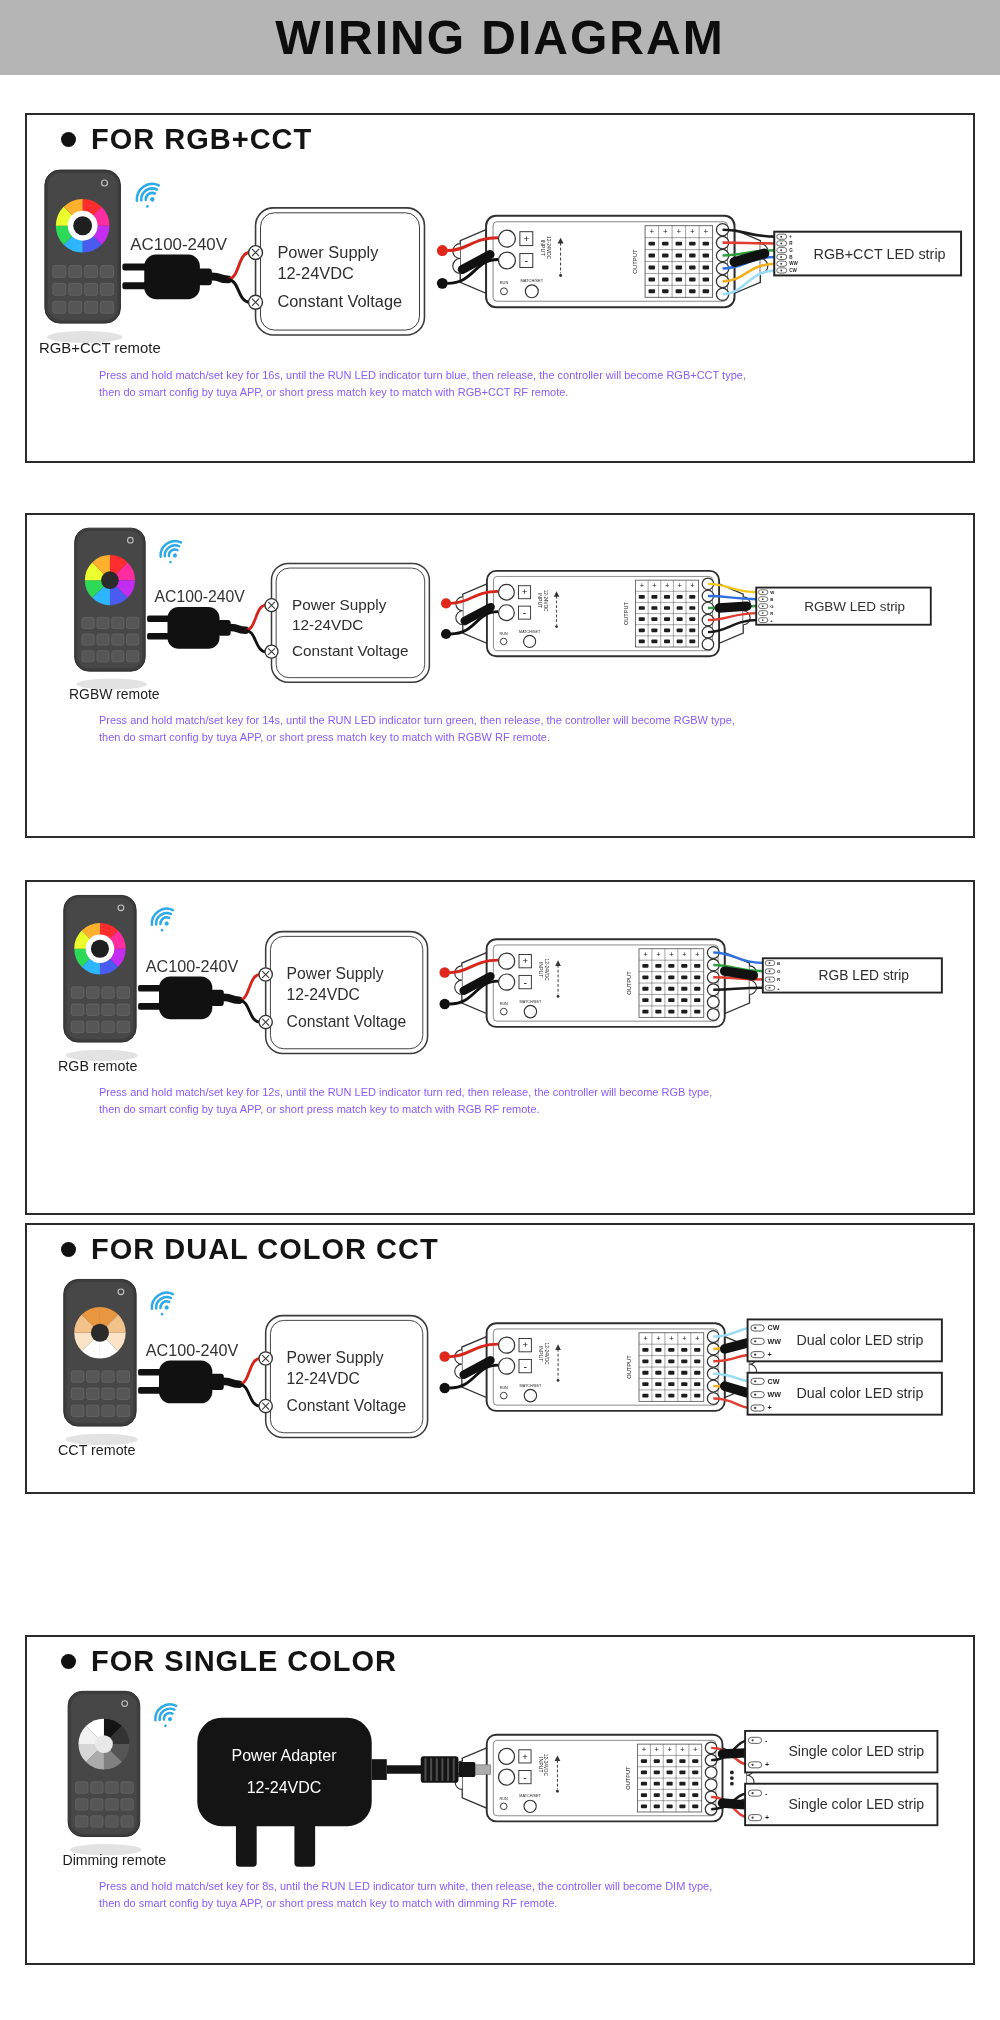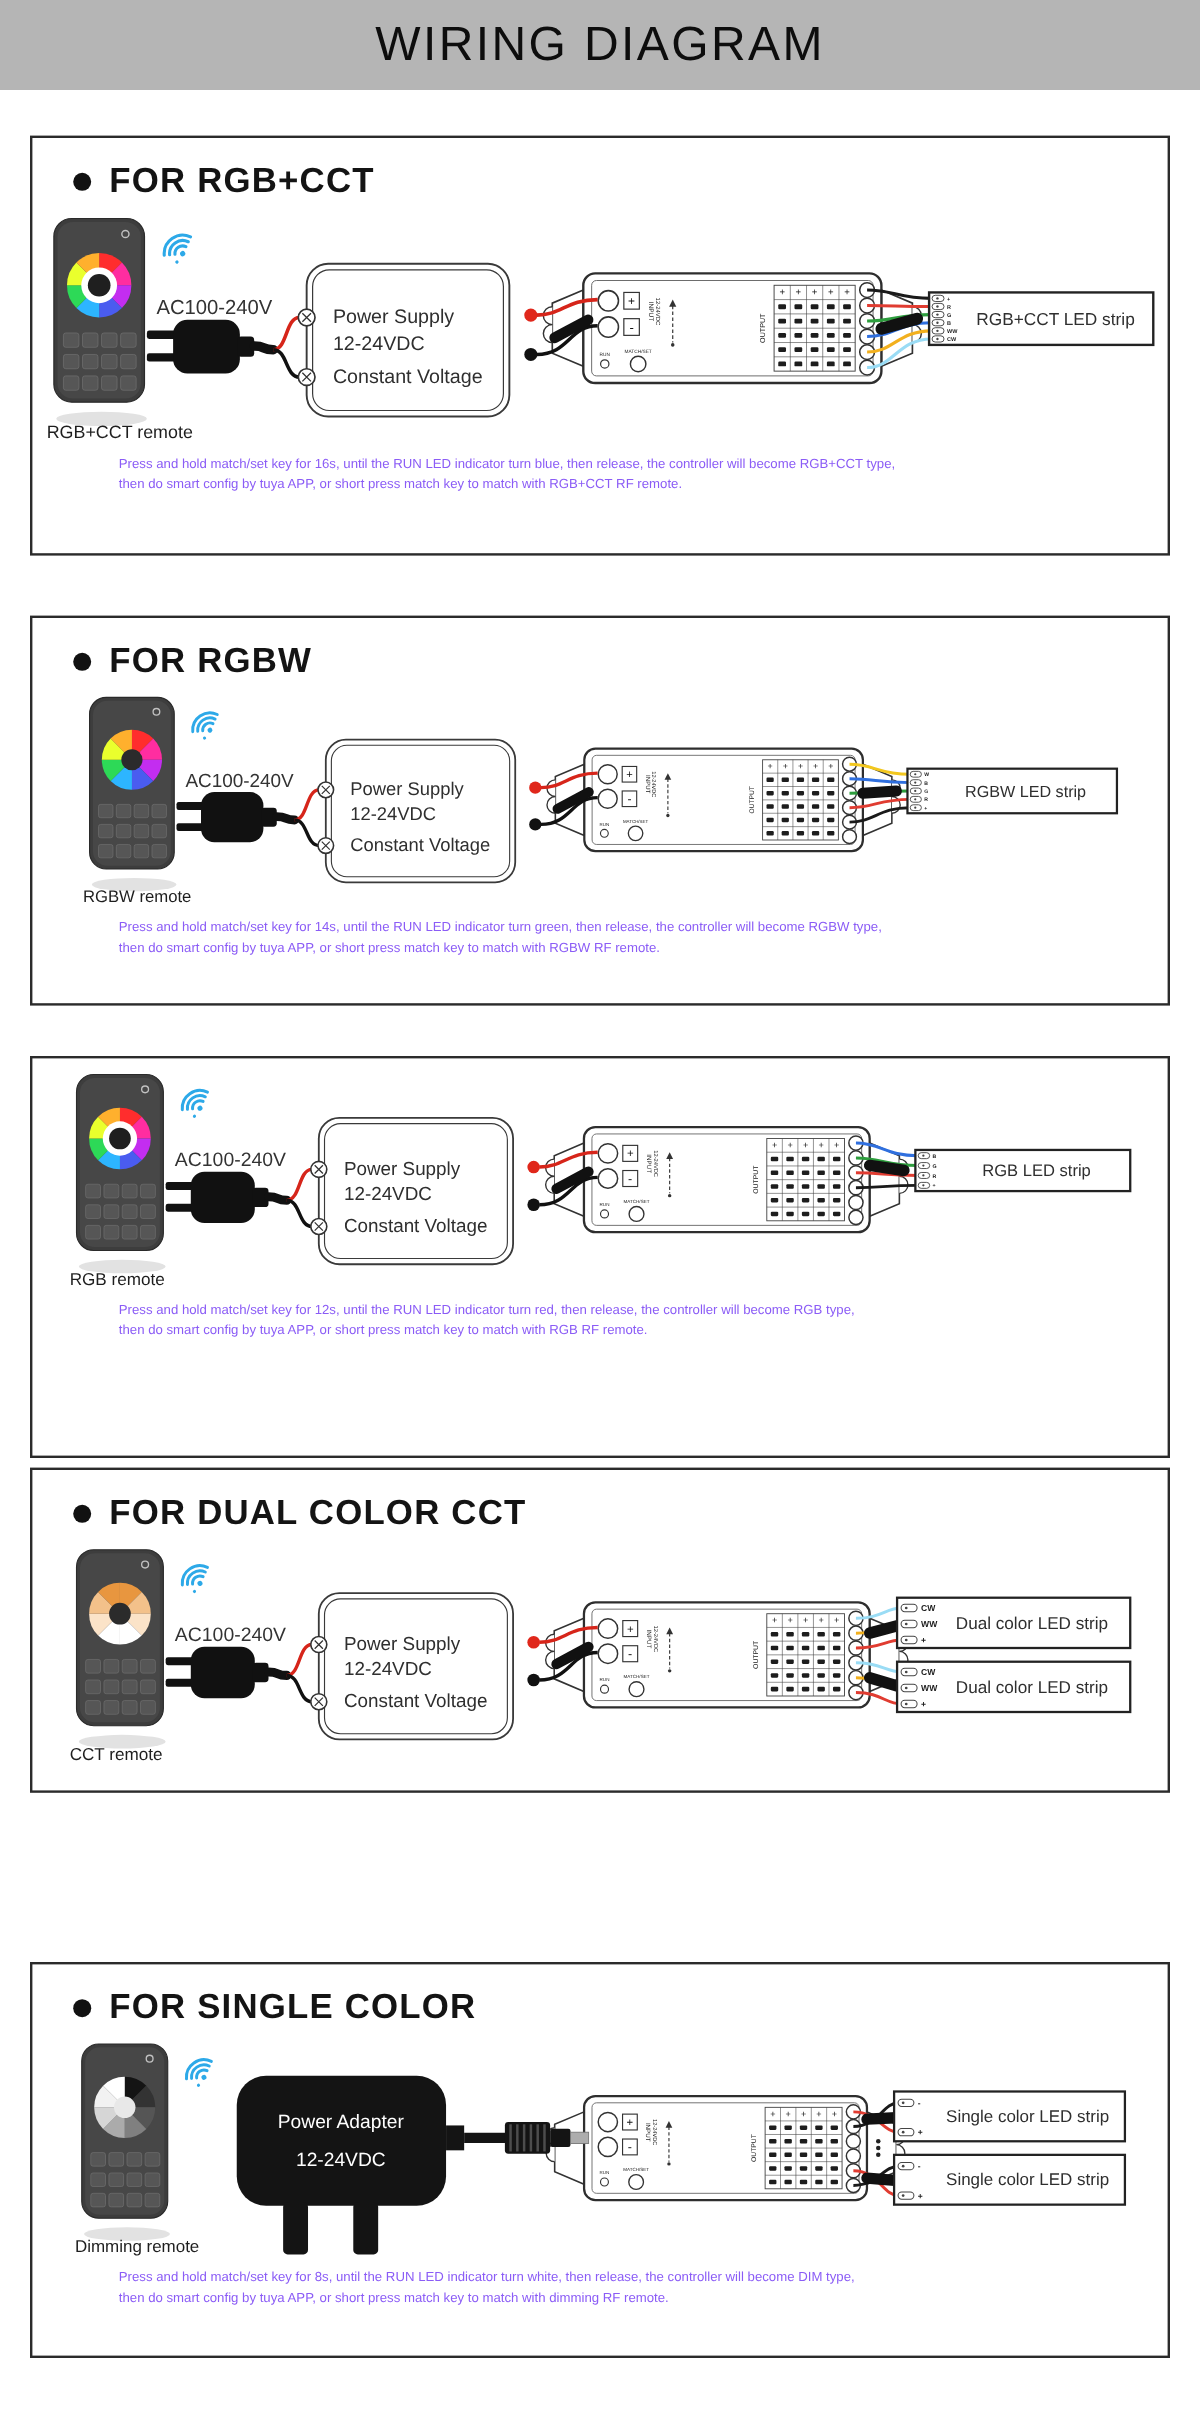--- a/index.html
+++ b/index.html
@@ -1,26 +1,26 @@
 <!DOCTYPE html>
 <html><head>
 <meta charset="utf-8">
 <style>
   *{margin:0;padding:0;box-sizing:border-box}
   html,body{background:#ffffff}
   body{width:1000px;height:2020px;position:relative;font-family:"Liberation Sans",sans-serif}
   .header{height:75px;background:#b5b5b5;display:flex;align-items:center;justify-content:center}
-  .header h1{font-size:40px;font-weight:normal;letter-spacing:2px;color:#0d0d0d}
+  .header h1{font-size:48px;font-weight:bold;letter-spacing:2px;color:#0d0d0d}
   .panel{position:absolute;left:25px;width:950px;border:2px solid #2b2b2b;background:#fff}
   #panel-0{top:113px;height:350px}
   #panel-1{top:513px;height:325px}
   #panel-2{top:880px;height:335px}
   #panel-3{top:1223px;height:271px}
   #panel-4{top:1635px;height:330px}
-  .panel-title{display:flex;align-items:center;gap:15px;padding:20px 0 0 34px}
+  .panel-title{display:flex;align-items:center;gap:15px;padding:8px 0 0 34px}
   .bullet{width:15px;height:15px;border-radius:50%;background:#111;flex:none}
   .title-text{font-size:29px;font-weight:bold;color:#141414;letter-spacing:1px}
   svg.diagram{display:block;margin-top:2px;font-family:"Liberation Sans",sans-serif}
   .caption{font-size:11px;color:#8b5cf6;padding-left:72px;line-height:1.5;white-space:nowrap}
 </style>
 </head>
 <body>
 
 <div class="header" style="background: rgb(181, 181, 181);">
   <h1>WIRING DIAGRAM</h1>
@@ -203,24 +203,20 @@
         <rect x="2.5" y="36.4" width="10" height="5.2" rx="2.6" fill="#fff" stroke="#444" stroke-width="0.8"></rect>
         <circle cx="7" cy="39" r="1" fill="#444"></circle>
         <text x="15" y="40.8" font-size="4.6" fill="#1c1c1c" text-anchor="start" font-weight="bold">CW</text>
         <text x="106" y="27" font-size="14.5" fill="#2f2f2f" text-anchor="middle" font-weight="normal">RGB+CCT LED strip</text>
       </g>
     </svg>
   <p class="caption"><span>Press and hold match/set key for 16s, until the RUN LED indicator turn blue, then release, the controller will become RGB+CCT type,</span><br><span>then do smart config by tuya APP, or short press match key to match with RGB+CCT RF remote.</span></p>
 </section>
 
 <section class="panel" id="panel-1">
-  <div class="panel-title">
-    <span class="bullet"></span>
-    <span class="title-text">FOR RGBW</span>
-  </div>
   <svg class="diagram" width="944" height="195" viewBox="0 0 950 210">
       <g transform="translate(18,12)">
         <ellipse cx="40" cy="168" rx="38" ry="6" fill="#e2e2e2"></ellipse>
         <rect x="0" y="0" width="76" height="154" rx="15" fill="#3d3d3d" stroke="#2a2a2a"></rect>
         <rect x="3" y="3" width="70" height="148" rx="13" fill="#474747"></rect>
         <circle cx="60" cy="13" r="3" fill="none" stroke="#c0c0c0" stroke-width="1.2"></circle>
         <g transform="translate(0,0)">
           <path d="M38,56 L38,29 A27,27 0 0 1 57.09188309203678,36.90811690796322 Z" fill="#ff2d2d"></path>
           <path d="M38,56 L57.09188309203678,36.90811690796322 A27,27 0 0 1 65,56 Z" fill="#ff2da0"></path>
           <path d="M38,56 L65,56 A27,27 0 0 1 57.09188309203678,75.09188309203678 Z" fill="#c32df0"></path>

